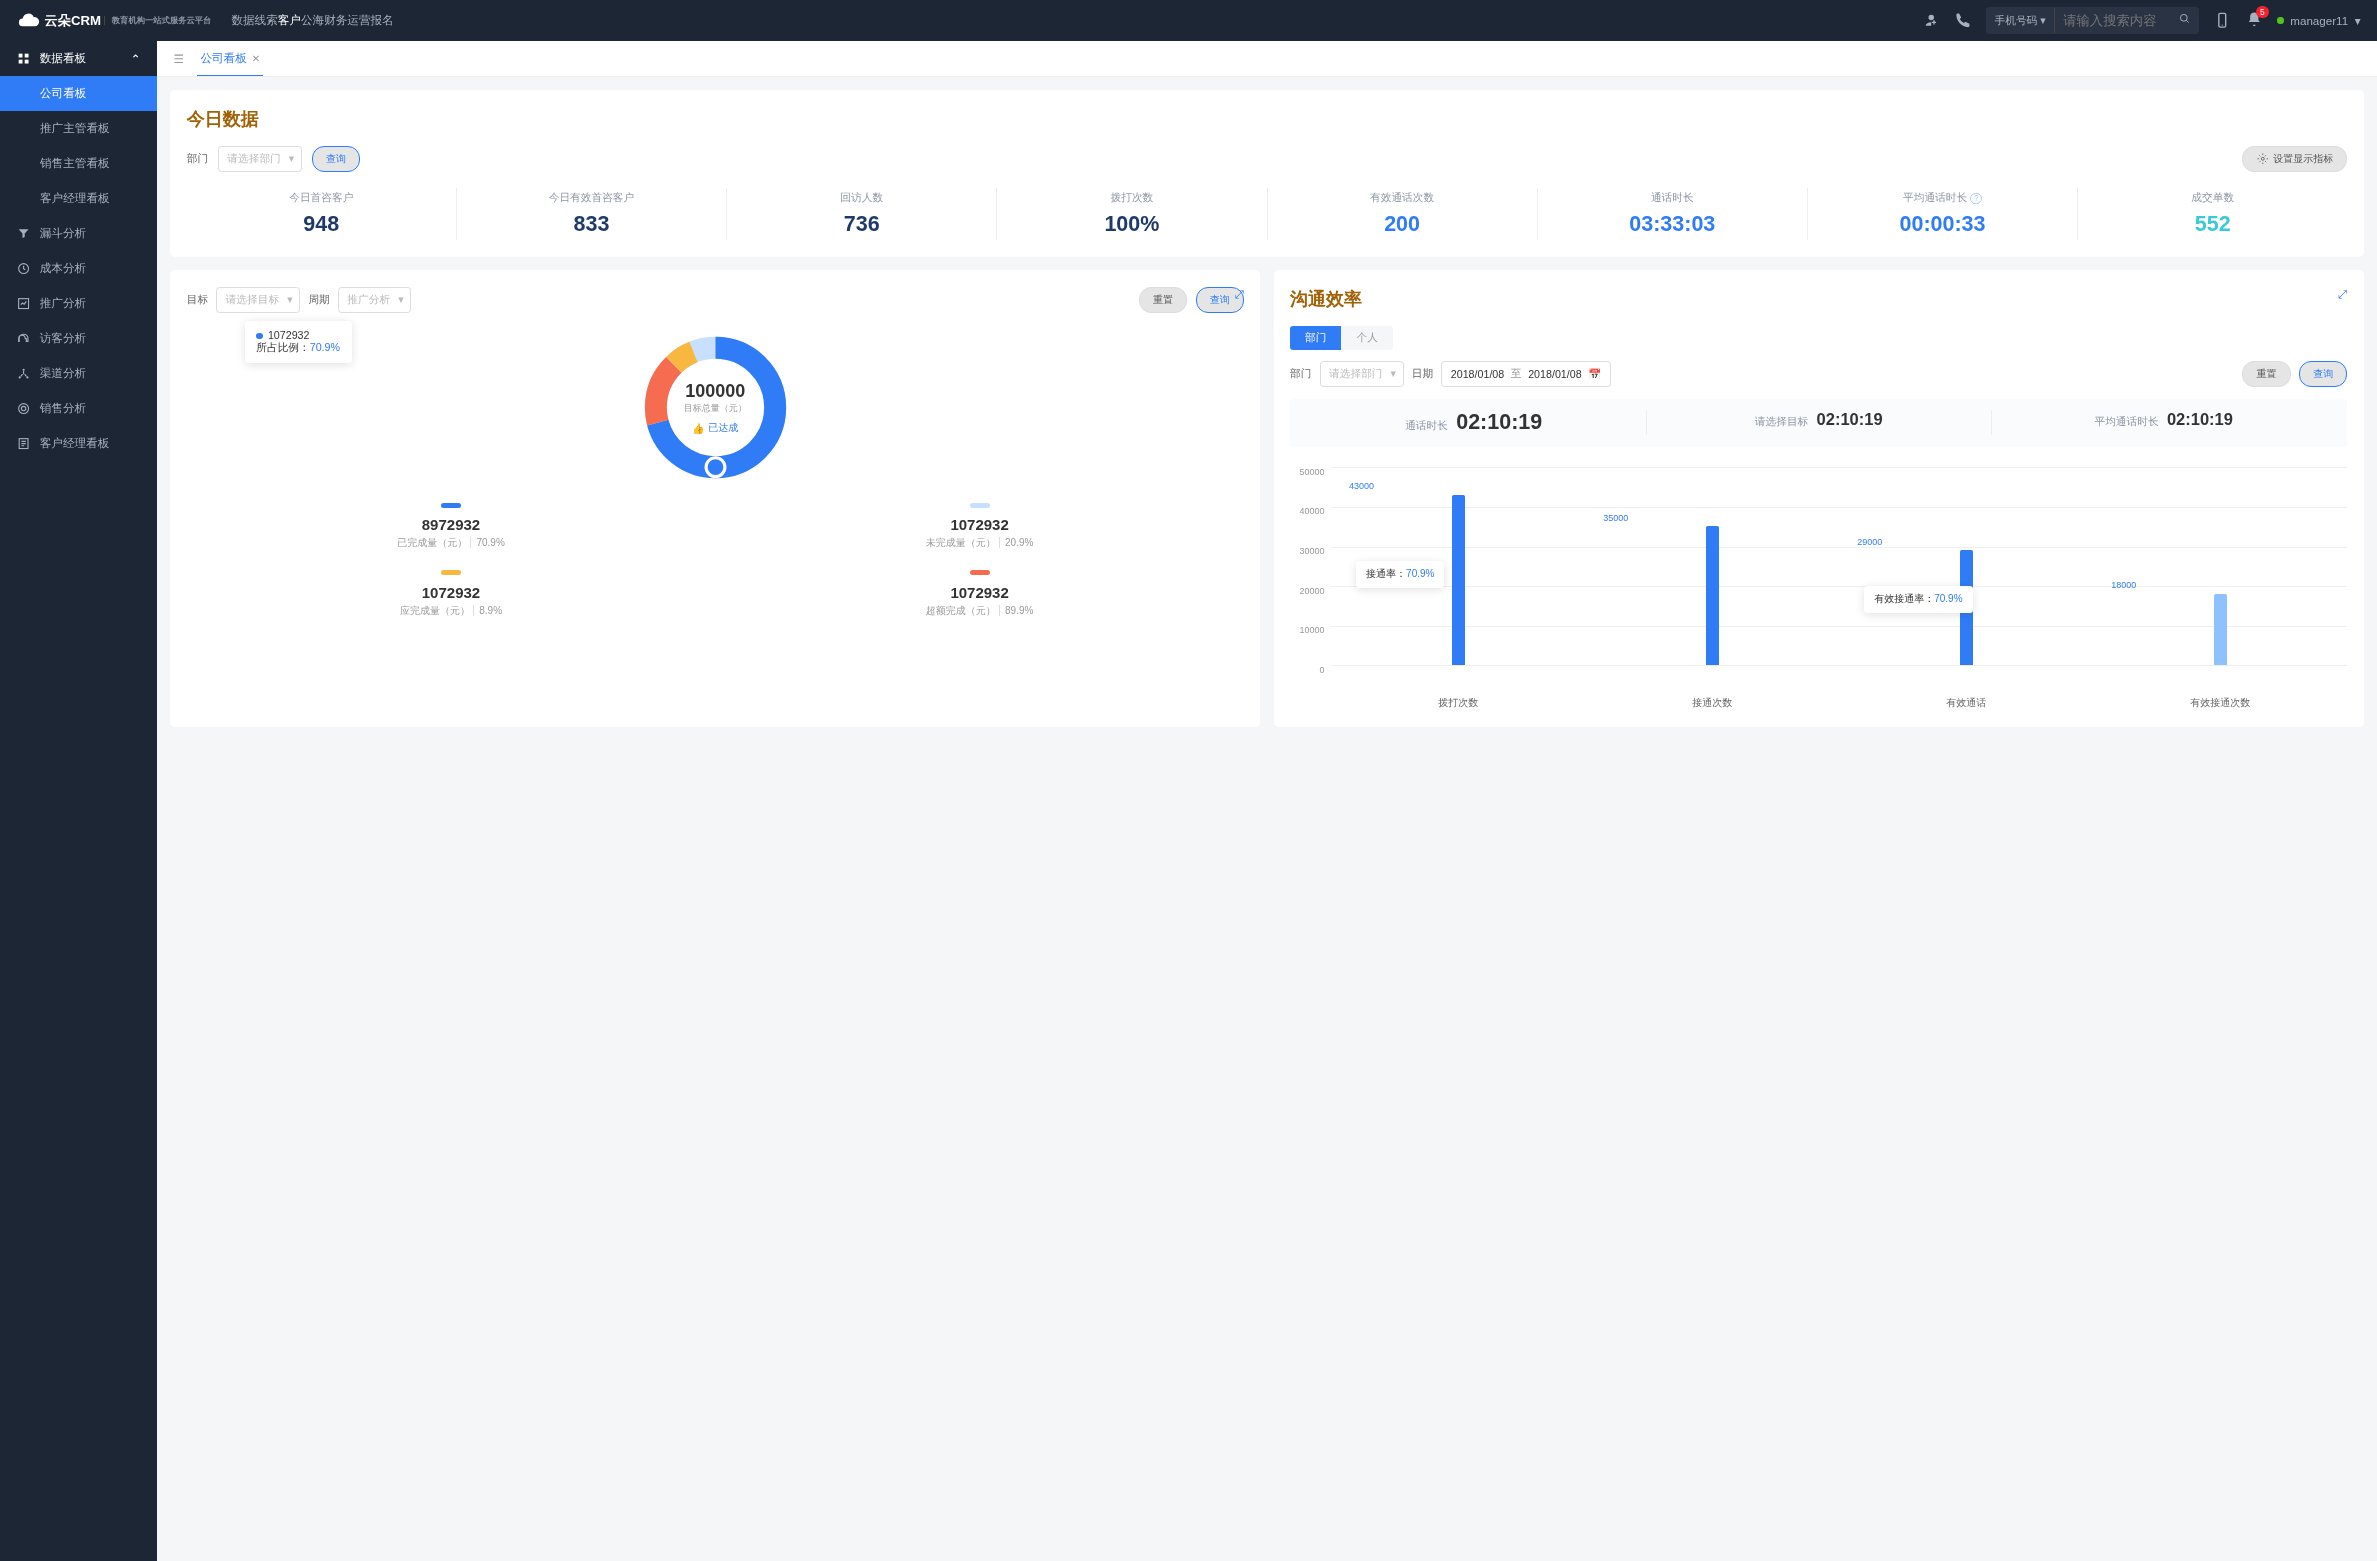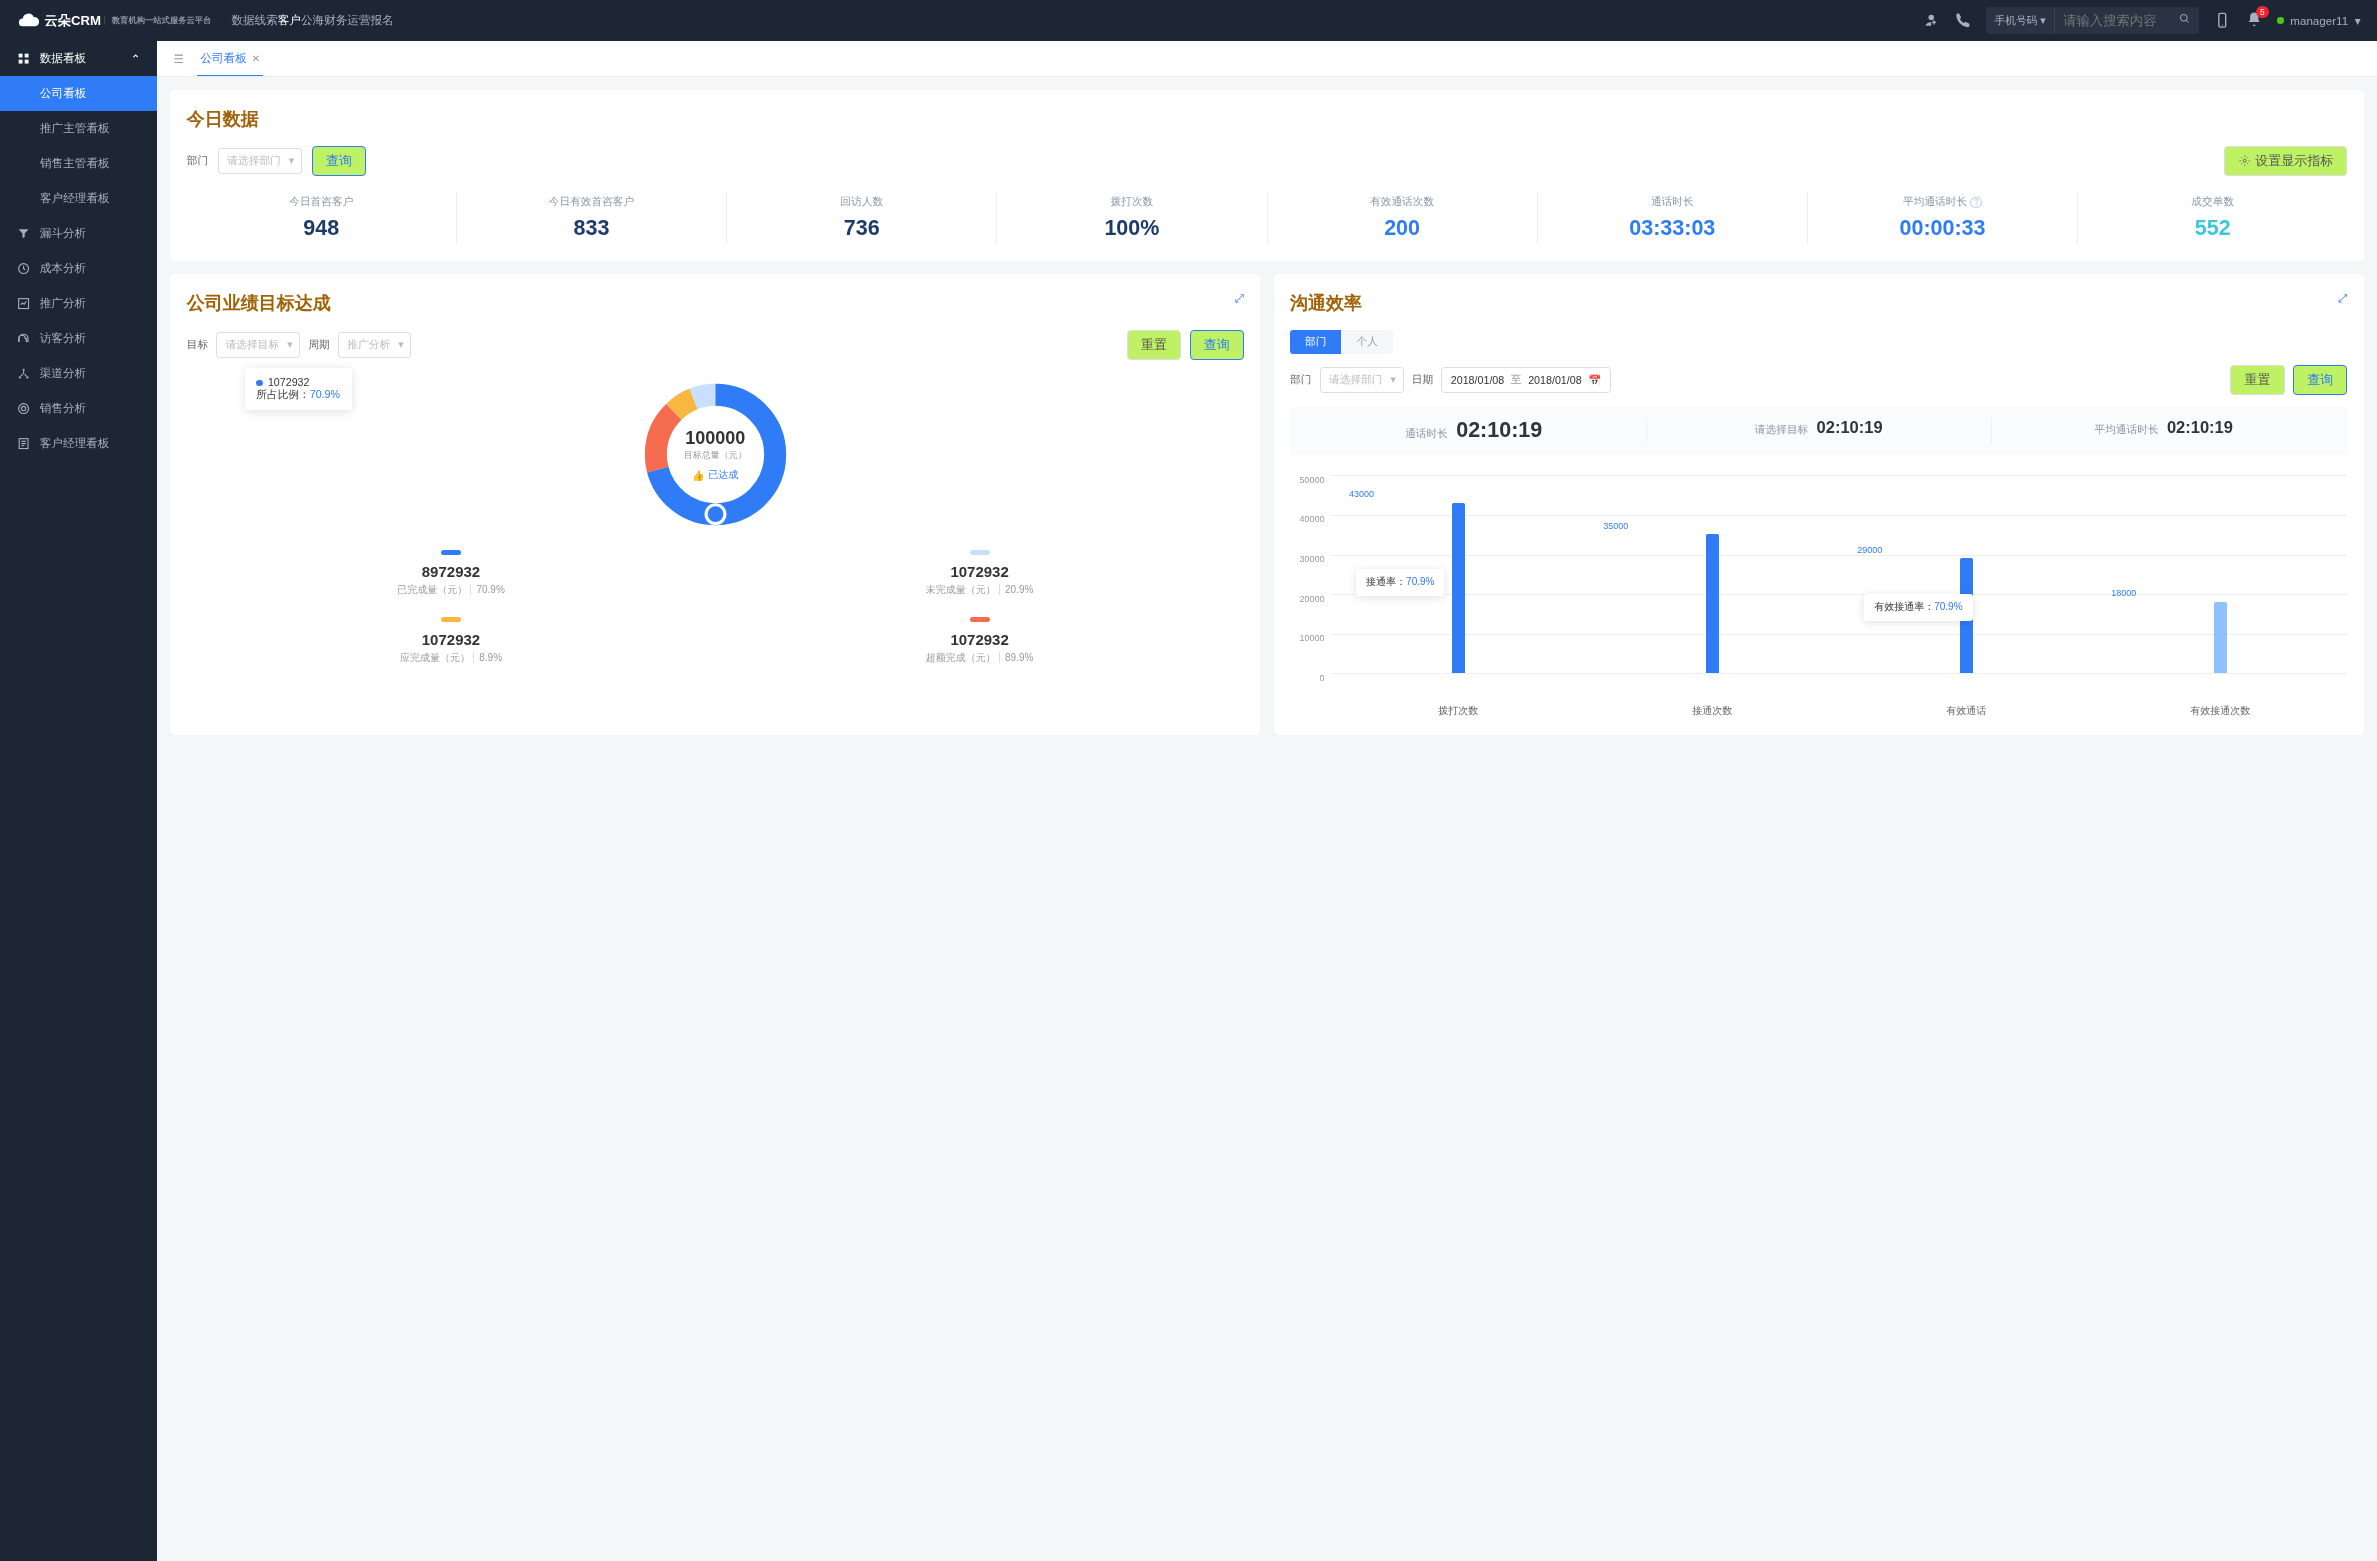--- a/index.html
+++ b/index.html
@@ -42,21 +42,21 @@
 .tab.active { color: #2f7cf6; border-bottom: 1.7px solid #2f7cf6; }
 .tab-close { color: #999; cursor: pointer; font-size: 10px; }
 
 .content { padding: 13.2px; }
 .card { background: #fff; border-radius: 5px; padding: 16.5px; margin-bottom: 13.2px; }
 .card-title { font-size: 18px; font-weight: 700; margin-bottom: 15px; color: #a16207; }
 .row { display: flex; align-items: center; gap: 10px; }
 .label { color: #666; font-size: 10.7px; }
 .select { border: 0.8px solid #ddd; border-radius: 3.3px; padding: 5px 20px 5px 8.3px; color: #bbb; font-size: 10.7px; background: #fff; cursor: pointer; position: relative; }
 .select::after { content: "▾"; position: absolute; right: 6.6px; color: #bbb; }
-.btn { border: 0.8px solid #ddd; background: #bef264; border-radius: 4px; padding: 5px 13.2px; cursor: pointer; font-size: 13px; color: #555; }
+.btn { border: 0.8px solid #ddd; background: #e5e5e5; border-radius: 12px; padding: 5px 13.2px; cursor: pointer; font-size: 10px; color: #555; }
 .btn.primary { border-color: #2f7cf6; color: #2f7cf6; }
 .btn-ghost { display: inline-flex; align-items: center; gap: 5px; }
 .ml-auto { margin-left: auto; }
 
 
 .stats { display: flex; margin-top: 16.5px; }
 .stat { flex: 1; text-align: center; border-right: 0.8px solid #eee; padding: 3.3px 0; }
 .stat:last-child { border-right: none; }
 .stat-label { color: #8c96a5; font-size: 10.7px; margin-bottom: 6.6px; display: flex; justify-content: center; align-items: center; gap: 3.3px; }
 .stat-val { font-size: 21.5px; font-weight: 700; }
@@ -296,21 +296,20 @@
               <div class="stat-label">成交单数</div>
               <div class="stat-val c-cyan">552</div>
             </div>
           </div>
       </div>
 
       <div class="cols">
 
         <div class="col">
           <span class="expand">⤢</span>
-          <div class="card-title">公司业绩目标达成</div>
           <div class="row" style="flex-wrap:wrap;gap:8.3px">
             <span class="label">目标</span>
             <div class="select"><span>请选择目标</span></div>
             <span class="label">周期</span>
             <div class="select"><span>推广分析</span></div>
             <button class="btn ml-auto">重置</button>
             <button class="btn primary">查询</button>
           </div>
           <div class="donut-wrap">
             <div class="donut-tooltip">

